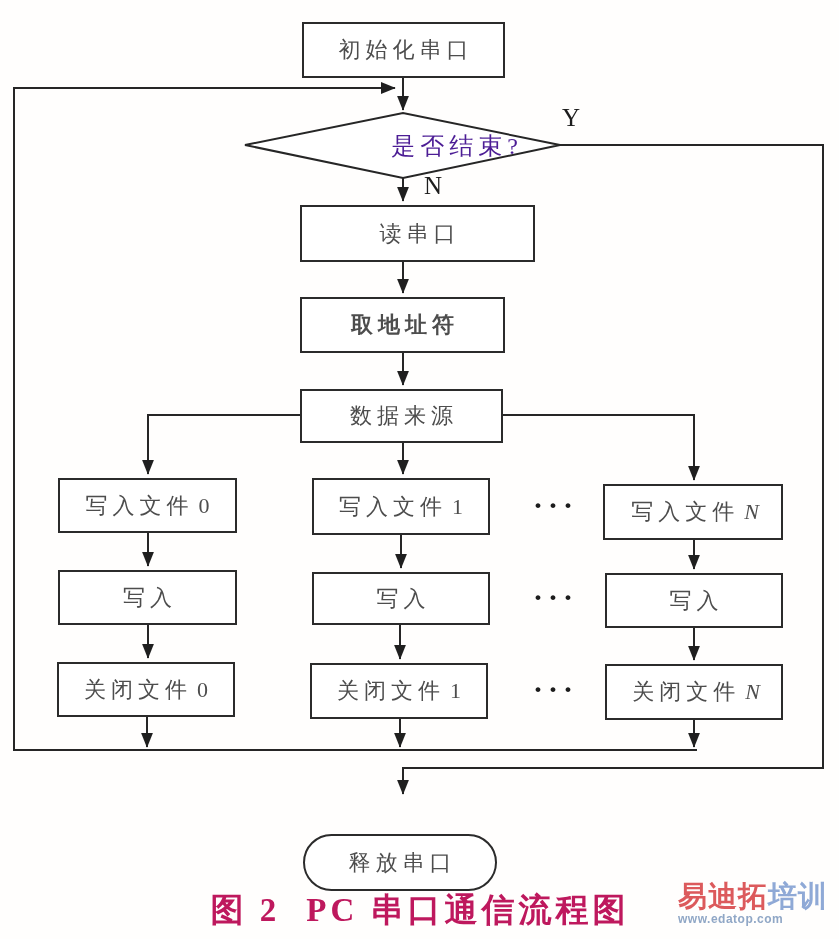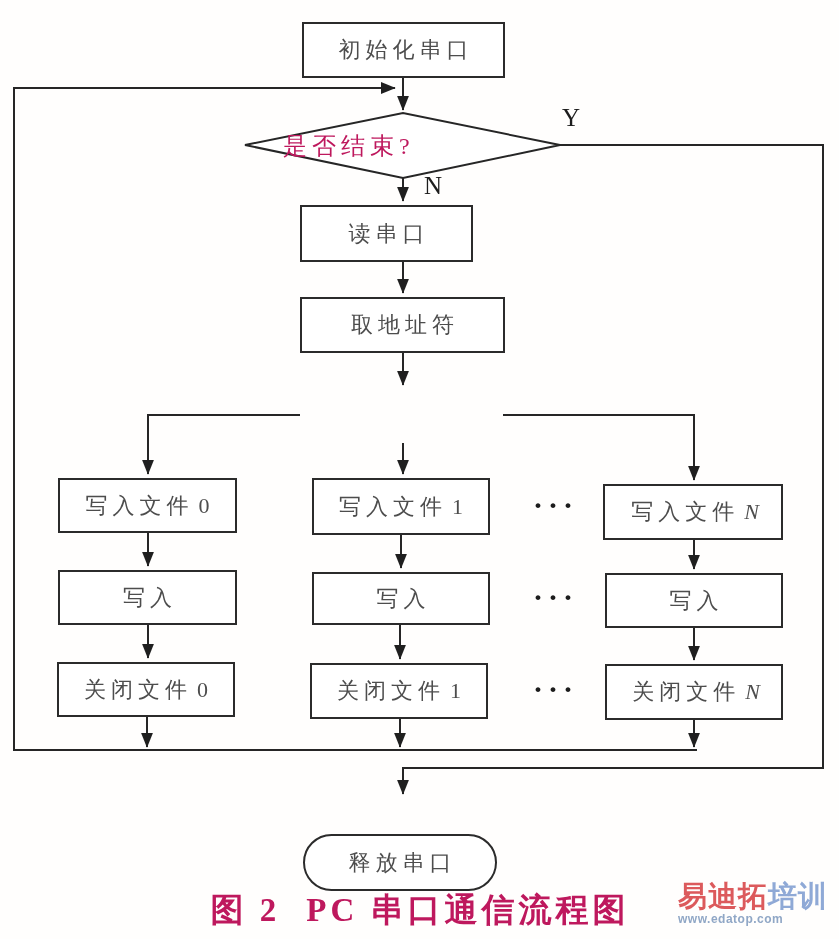--- a/index.html
+++ b/index.html
@@ -11,22 +11,22 @@
   .wires polyline,.wires line{fill:none;stroke:#262626;stroke-width:2;}
   .wires polygon.diamond{fill:#ffffff;stroke:#262626;stroke-width:2;}
   .node{
     position:absolute;background:#ffffff;border:2px solid #2b2b2b;
     display:flex;align-items:center;justify-content:center;
     color:#4d4d4d;font-size:22px;letter-spacing:5px;text-indent:5px;
     box-sizing:border-box;white-space:nowrap;
   }
   .node.terminal{border-radius:29px;}
   .label-free{
-    position:absolute;color:#be185d;font-size:22px;letter-spacing:5px;
-    display:flex;align-items:center;justify-content:flex-start;white-space:nowrap;
+    position:absolute;color:#4c1d95;font-size:22px;letter-spacing:5px;
+    display:flex;align-items:center;justify-content:flex-end;white-space:nowrap;
   }
   .edge-label{
     position:absolute;color:#1d1d1d;font-size:25px;letter-spacing:0;
     font-family:"Liberation Serif",serif;
   }
   .var{font-style:italic;letter-spacing:1px;}
   .dots{
     position:absolute;color:#1c1c1c;font-size:30px;font-weight:bold;
     letter-spacing:5px;line-height:10px;
   }
@@ -89,28 +89,31 @@
     <span>初始化串口</span>
   </div>
 
   <div class="label-free" style="left:283px;top:131px;width:240px;height:30px;font-size:24px;">
     <span>是否结束?</span>
   </div>
 
   <div class="edge-label" style="left:562px;top:104px;">Y</div>
   <div class="edge-label" style="left:424px;top:172px;">N</div>
 
-  <div class="node" style="left:300px;top:205px;width:173px;height:57px;">
+  <div class="node" style="left:300px;top:205px;width:235px;height:57px;">
     <span>读串口</span>
   </div>
 
-  <div class="node" style="left:300px;top:297px;width:205px;height:56px;">
+  <div class="node" style="left:300px;top:297px;width:205px;height:56px;font-weight:bold;">
     <span>取地址符</span>
   </div>
 
+  <div class="node" style="left:300px;top:389px;width:203px;height:54px;">
+    <span>数据来源</span>
+  </div>
 
   <div class="node" style="left:58px;top:478px;width:179px;height:55px;">
     <span>写入文件</span>
       <span>0</span>
   </div>
   <div class="node" style="left:58px;top:570px;width:179px;height:55px;">
     <span>写入</span>
   </div>
   <div class="node" style="left:57px;top:662px;width:178px;height:55px;">
     <span>关闭文件</span>

